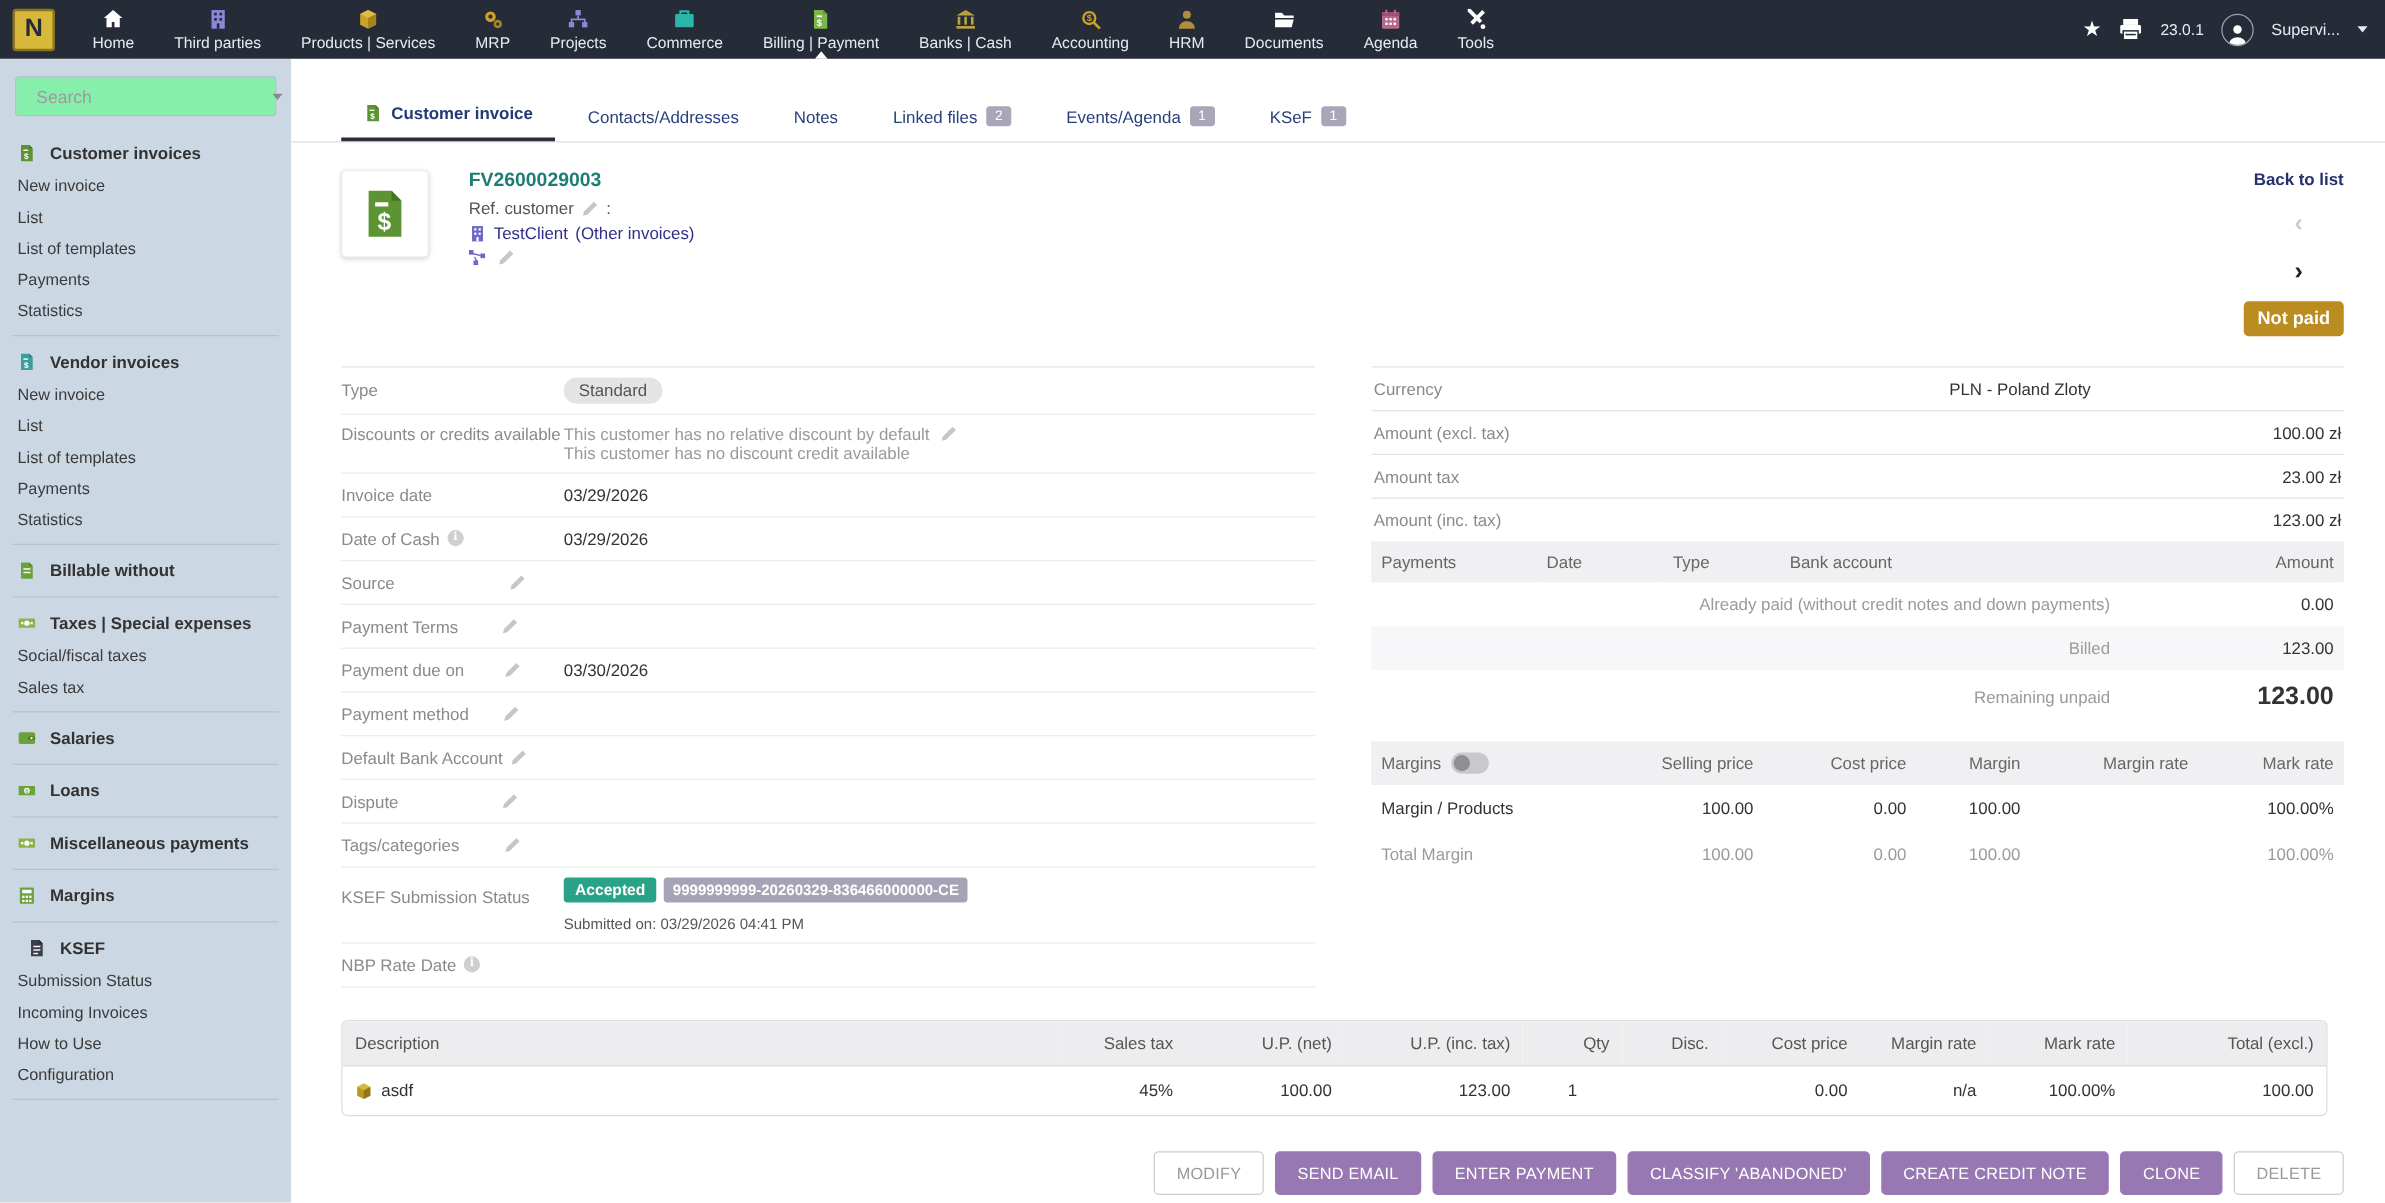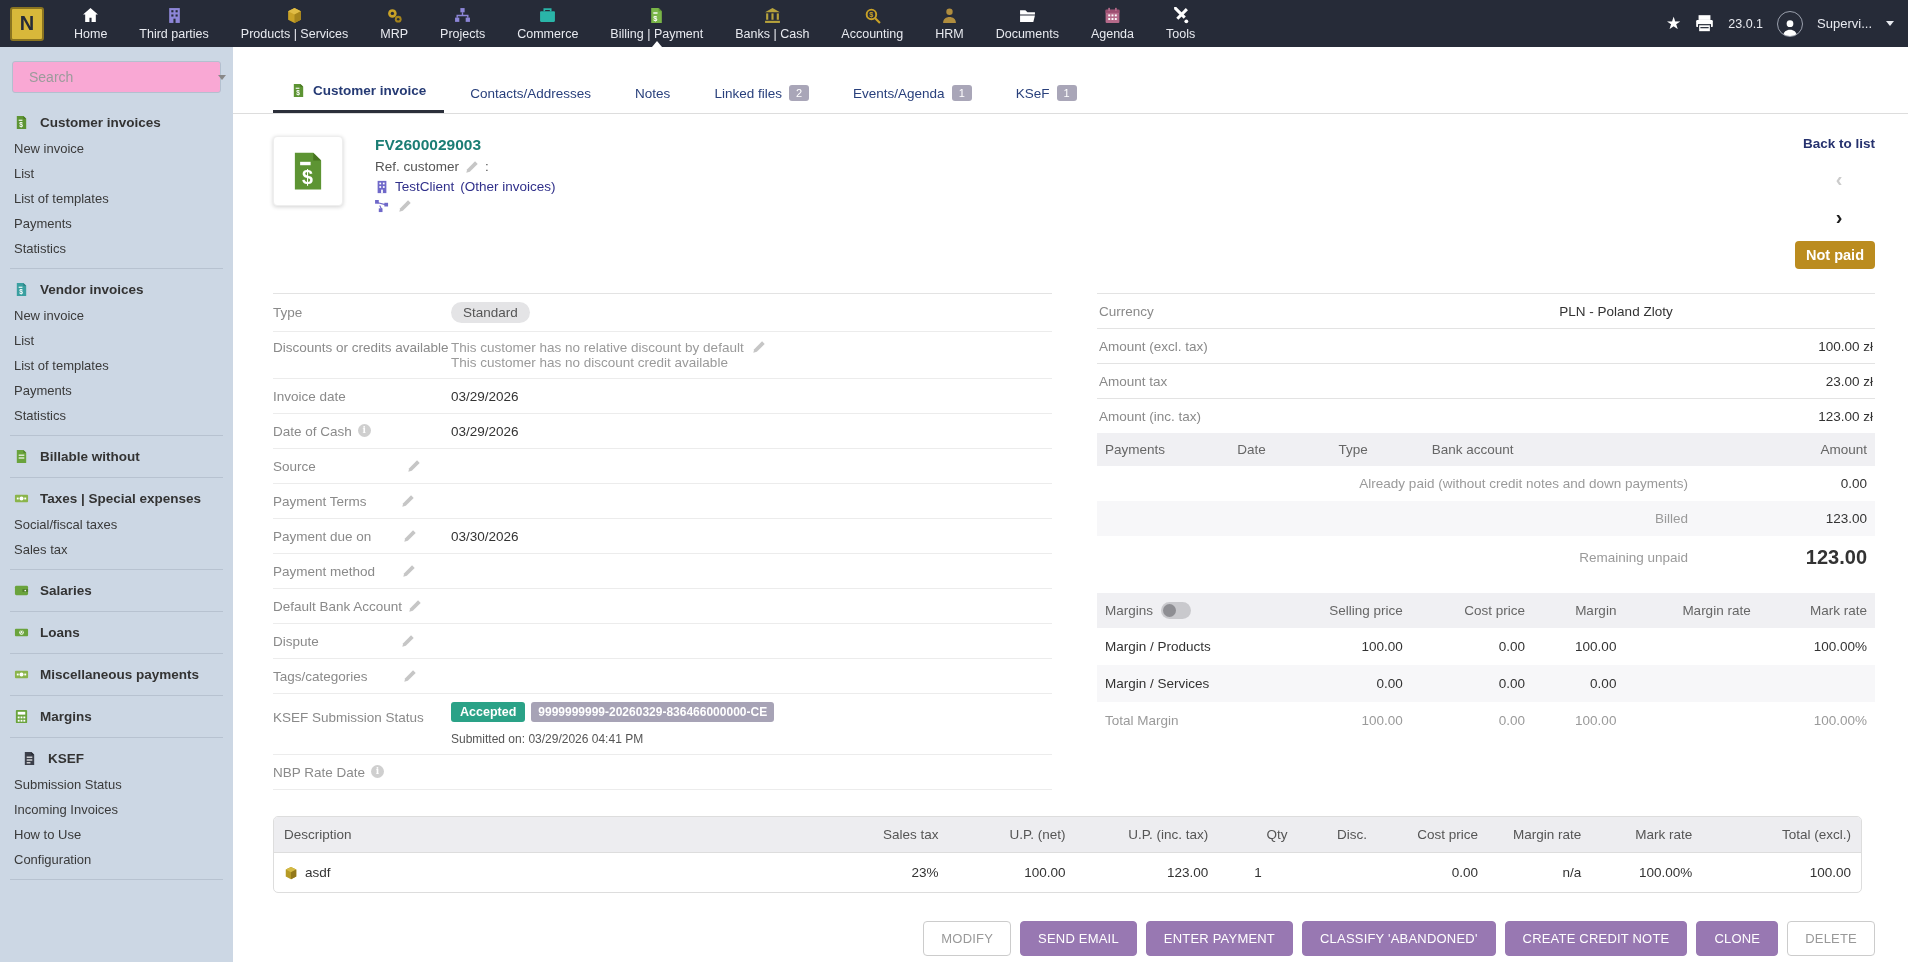--- a/index.html
+++ b/index.html
@@ -15,21 +15,21 @@
   .nico { width:17px; height:17px; display:block; }
   .top-right { margin-left:auto; display:flex; align-items:center; gap:14px; padding-right:14px; }
   .star-glyph { color:#fff; font-size:17px; }
   .version { color:#e8eaf0; font-size:12.5px; }
   .avatar { width:26px; height:26px; border:1px solid #9aa0ad; border-radius:50%; display:flex; align-items:flex-end; justify-content:center; overflow:hidden; }
   .username { color:#e8eaf0; font-size:13px; }
   .caret-down { width:0; height:0; border-left:4px solid transparent; border-right:4px solid transparent; border-top:5px solid #e8eaf0; }
 
   
   .sidebar { position:absolute; top:47px; left:0; width:233px; height:915px; background:#ccd7e4; padding:14px 0 0 0; }
-  .searchbox { margin:0 12px 16px 12px; height:32px; background:#f9a8d4; border:1px solid #b3c0cf; border-radius:3px; display:flex; align-items:center; padding:12px 8px; gap:8px; }
+  .searchbox { margin:0 12px 16px 12px; height:32px; background:#86efac; border:1px solid #b3c0cf; border-radius:3px; display:flex; align-items:center; padding:12px 8px; gap:8px; }
   .searchbox input { border:none; outline:none; flex:1; font-size:14px; color:#444; font-family:inherit; background:transparent; }
   .searchbox input::placeholder { color:#9b9b9b; }
   .s-caret { width:0; height:0; border-left:4px solid transparent; border-right:4px solid transparent; border-top:5px solid #888; }
   .side-section-title { display:flex; align-items:center; gap:11px; padding:6px 14px; font-size:13.5px; font-weight:bold; color:#333; cursor:pointer; }
   .side-item { padding:5px 14px; font-size:13px; color:#3a3a3a; cursor:pointer; }
   .side-div { border-top:1px solid #b7c2d0; margin:7px 10px 7px 10px; }
   .sico { width:15px; height:15px; flex:0 0 15px; }
 
   
   .main { position:absolute; top:47px; left:233px; width:1675px; height:915px; background:#fff; }
@@ -642,28 +642,20 @@
         </thead>
         <tbody>
           <tr>
             <td class="l">Margin / Products</td>
             <td>100.00</td>
             <td>0.00</td>
             <td>100.00</td>
             <td></td>
             <td>100.00%</td>
           </tr>
-          <tr class="alt">
-            <td class="l">Margin / Services</td>
-            <td>0.00</td>
-            <td>0.00</td>
-            <td>0.00</td>
-            <td></td>
-            <td></td>
-          </tr>
           <tr class="total">
             <td class="l">Total Margin</td>
             <td>100.00</td>
             <td>0.00</td>
             <td>100.00</td>
             <td></td>
             <td>100.00%</td>
           </tr>
         </tbody>
       </table>
@@ -691,21 +683,21 @@
           <td class="l">
             <span class="desc-cell">
               <svg width="14" height="14" viewBox="0 0 16 16">
                   <path d="M8 1l6 3v8l-6 3-6-3V4z" fill="#b59a26"></path>
                   <path d="M8 1l6 3-6 3-6-3z" fill="#d4ba45"></path>
                   <path d="M8 7v8l6-3V4z" fill="#93781a"></path>
                 </svg>
               <span>asdf</span>
             </span>
           </td>
-          <td>23%</td>
+          <td>45%</td>
           <td>100.00</td>
           <td>123.00</td>
           <td style="text-align:center">1</td>
           <td></td>
           <td>0.00</td>
           <td>n/a</td>
           <td>100.00%</td>
           <td>100.00</td>
         </tr>
       </tbody>

